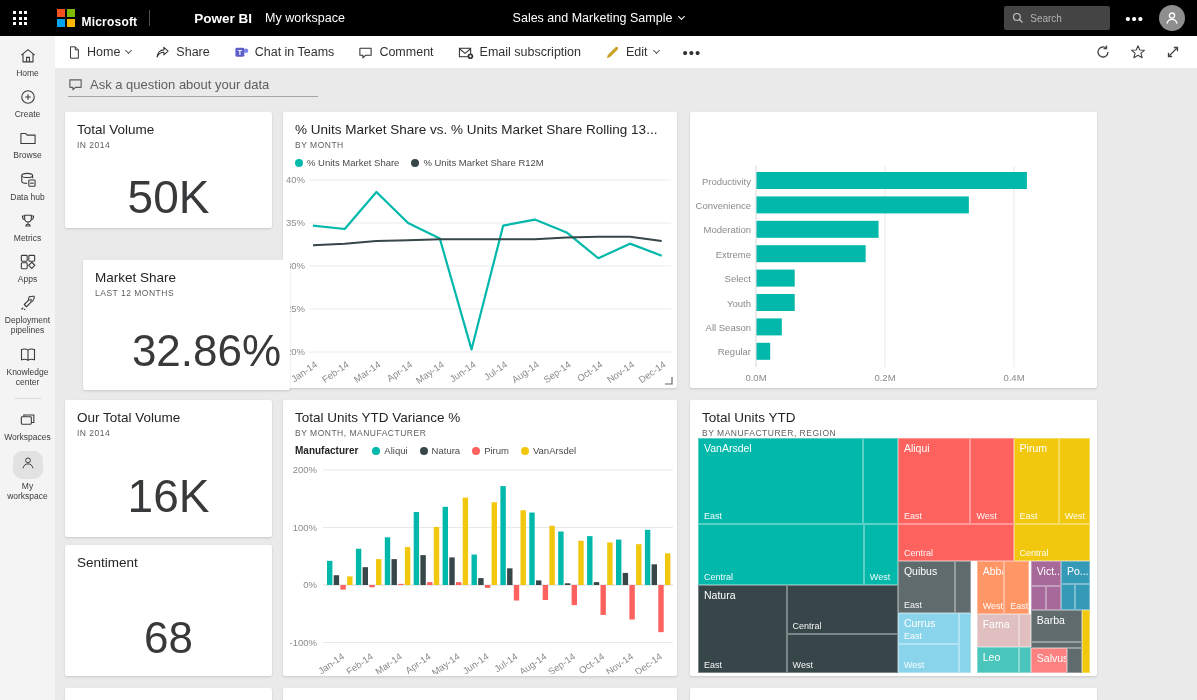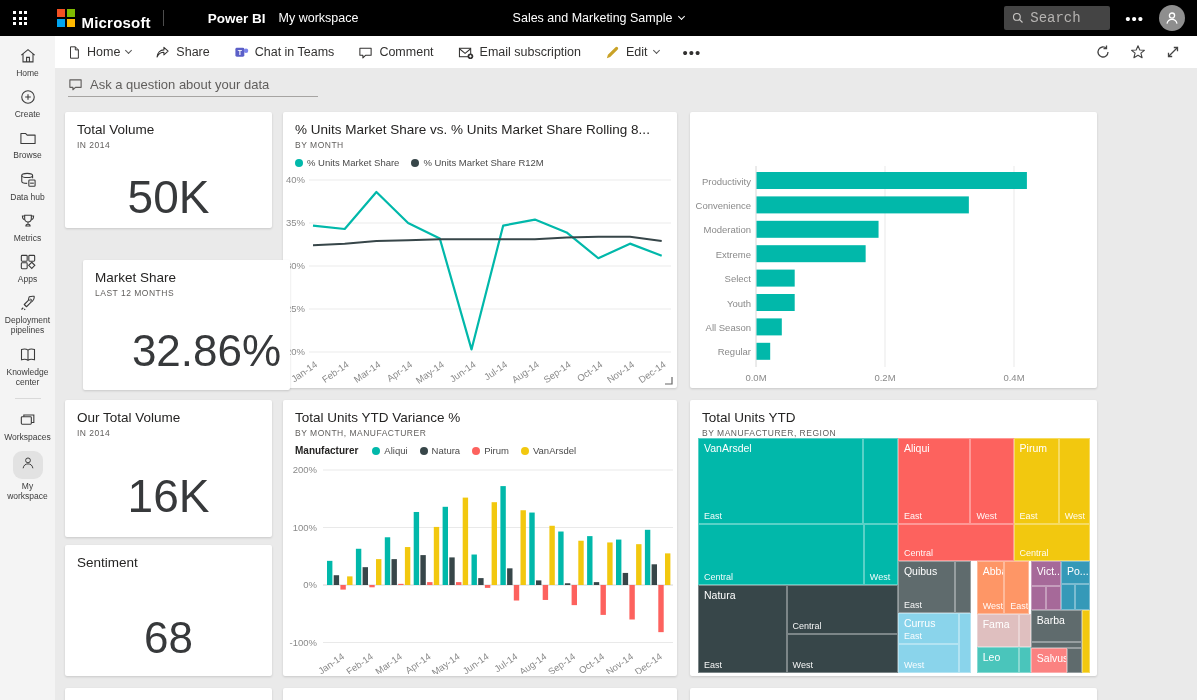--- a/index.html
+++ b/index.html
@@ -6,35 +6,35 @@
   html,body { width:1197px; height:700px; overflow:hidden;
     font-family:"Liberation Sans","DejaVu Sans",sans-serif; background:#eaeaea; position:relative; }
 
   
   #topbar { position:absolute; left:0; top:0; width:1197px; height:36px; background:#000;
     display:flex; align-items:center; color:#fff; z-index:30; }
   .waffle { margin-left:13px; display:grid; grid-template-columns:repeat(3,3px); grid-gap:2.5px; cursor:pointer; }
   .waffle i { width:3px; height:3px; background:#fff; display:block; }
   .mslogo { margin-left:30px; display:grid; grid-template-columns:8px 8px; grid-gap:1.5px; }
   .mslogo i { width:8px; height:8px; display:block; }
-  .brand-text { font-size:15px; font-weight:600; margin-left:7px; letter-spacing:.2px;margin-top:8px; }
+  .brand-text { font-size:12px; font-weight:600; margin-left:7px; letter-spacing:.2px;margin-top:8px; }
   .bar-divider { width:1px; height:16px; background:#4d4d4d; margin:0 12px; }
   .product { font-size:13.5px; font-weight:700;margin-left:32px; }
   .workspace-name { font-size:12.5px; margin-left:13px; color:#fff; }
   .center-title { position:absolute; left:0; right:0; top:0; height:36px; display:flex;
     align-items:center; justify-content:center; gap:7px; font-size:12.5px; pointer-events:none; }
   .center-title .hit { pointer-events:auto; display:flex; align-items:center; gap:7px; cursor:pointer; }
   .chev { width:5px; height:5px; border-right:1.3px solid #fff; border-bottom:1.3px solid #fff;
     transform:rotate(45deg); display:inline-block; margin-top:-3px; }
   .chev.dark { border-color:#555; }
   .topbar-right { position:absolute; right:0; top:0; height:36px; display:flex; align-items:center; gap:0; }
   .searchbox { width:106px; height:24px; background:#444; border-radius:2px; display:flex;
     align-items:center; padding:0 8px; gap:6px; }
   .searchbox input { background:transparent; border:none; outline:none; color:#c8c6c4;
-    font-size:14px; width:70px; font-family:Liberation Mono, monospace; }
+    font-size:10px; width:70px; font-family:Liberation Sans, sans-serif; }
   .searchbox input::placeholder { color:#b5b3b1; }
   .top-ellipsis { color:#fff; font-size:15px; letter-spacing:1px; margin:0 15px; cursor:pointer; }
   .avatar { width:26px; height:26px; border-radius:50%; background:#8e8e8e; margin-right:12px;
     display:flex; align-items:center; justify-content:center; cursor:pointer; }
 
   
   #toolbar { position:absolute; left:55px; top:36px; width:1142px; height:32px; background:#fff;
     display:flex; align-items:center; padding-left:12px; gap:24px; z-index:20; }
   .tb-item { display:flex; align-items:center; gap:6px; font-size:12.5px; color:#323130; cursor:pointer; }
   .tb-sep { flex:1; }
@@ -288,21 +288,21 @@
 <div class="card" style="left:65px; top:112px; width:207px; height:116px;">
   <div class="card-head">
     <div class="card-title">Total Volume</div>
     <div class="card-sub">IN 2014</div>
   </div>
   <div class="kpi-value" style="top:50%;">50K</div>
 </div>
 
 <div class="card" style="left:283px; top:112px; width:394px; height:276px;">
   <div class="card-head">
-    <div class="card-title">% Units Market Share vs. % Units Market Share Rolling 8...</div>
+    <div class="card-title">% Units Market Share vs. % Units Market Share Rolling 13...</div>
     <div class="card-sub">BY MONTH</div>
     <div class="legend" id="legend-line">
         <span class="legend-item"><span class="dot" style="background: rgb(1, 184, 170);"></span>% Units Market Share</span>
         <span class="legend-item"><span class="dot" style="background: rgb(55, 70, 73);"></span>% Units Market Share R12M</span>
       </div>
   </div>
   <svg id="line-svg" class="chart-svg" style="top:56px;" width="394" height="216">
       <line x1="26" x2="388" y1="12" y2="12" stroke="#ebebeb"></line>
       <text x="22" y="15" text-anchor="end" class="tick">40%</text>
       <line x1="26" x2="388" y1="55" y2="55" stroke="#ebebeb"></line>

